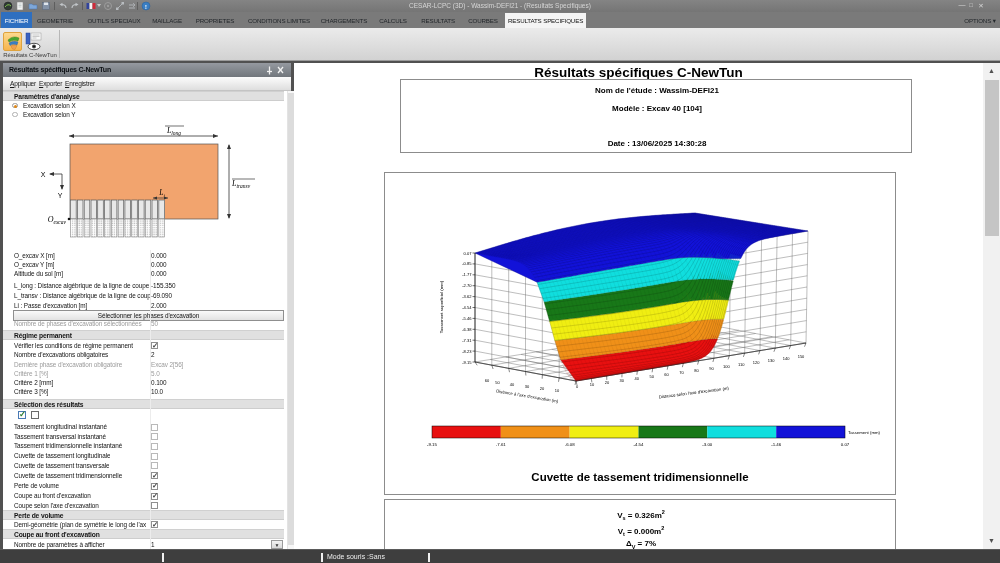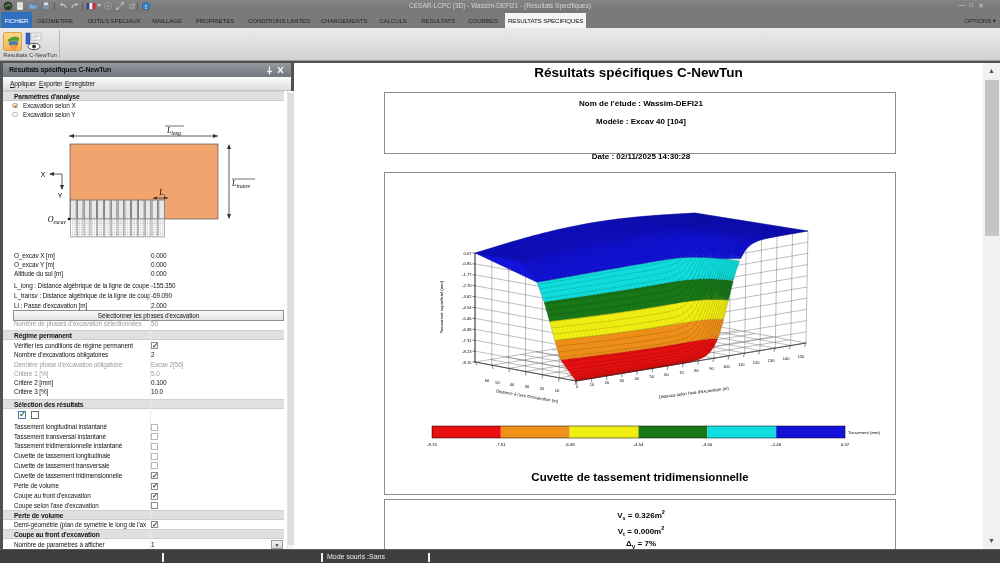--- a/index.html
+++ b/index.html
@@ -24,21 +24,21 @@
 .cb { position:absolute; width:7px; height:7px; background:#fff; border:1px solid #8f8f8f; }
 .cb.dis { border-color:#b9b9b9; }
 .cb .k { position:absolute; left:0px; top:-2.5px; font-size:7.5px; color:#444; font-weight:bold; }
 .colline { position:absolute; left:147px; width:1px; background:#ececec; }
 #pscroll { left:284px; top:28px; width:7px; height:458px; background:#f6f6f6; border-left:1px solid #e3e3e3; }
 #pthumb { left:285px; top:30px; width:6px; height:452px; background:#dcdcdc; }
 
 #doc { left:294px; top:63px; width:689px; height:486px; background:#fff; }
 #doctitle { left:0; top:2px; width:689px; text-align:center; font-size:13.5px; font-weight:bold; color:#000; }
 .repbox { position:absolute; left:90px; width:512px; border:1px solid #8c8c8c; background:#fff; }
-#infobox { top:29px; height:62px; }
+#infobox { top:16px; height:74px;margin-left:16px; }
 .infoline { position:absolute; left:0; width:512px; text-align:center; font-size:8px; font-weight:bold; color:#000; }
 #chartbox { top:109px; height:323px; }
 #vbox { top:436px; height:60px; border-bottom:none; }
 .vline { position:absolute; left:0; width:512px; text-align:center; font-size:8px; font-weight:bold; color:#000; }
 sup.s { font-size:5.5px; vertical-align:super; }
 sub.s { font-size:5.5px; vertical-align:sub; }
 
 #dscroll { left:983px; top:63px; width:17px; height:486px; background:#f1f1f1; }
 .sbtn { position:absolute; left:0; width:17px; height:16px; color:#505050; font-size:7px; text-align:center; line-height:16px; }
 #dthumb { left:1.5px; top:17px; width:14px; height:156px; background:#c5c5c5; }
@@ -349,21 +349,21 @@
     </div>
     <div class="abs" id="pscroll"></div>
     <div class="abs" id="pthumb"></div>
   </div>
 
   <div class="abs" id="doc">
     <div class="abs" id="doctitle">Résultats spécifiques C-NewTun</div>
     <div class="repbox" id="infobox">
       <div class="infoline" style="top:6px">Nom de l'étude : Wassim-DEFI21</div>
       <div class="infoline" style="top:24px">Modèle : Excav 40 [104]</div>
-      <div class="infoline" style="top:59px">Date : 02/11/2025 14:30:28</div>
+      <div class="infoline" style="top:59px">Date : 13/06/2025 14:30:28</div>
     </div>
     <div class="repbox" id="chartbox">
       <svg width="511" height="321" viewBox="0 0 511 321" style="position:absolute;left:0;top:0">
 <line x1="191.0" y1="208.0" x2="191.0" y2="98.0" stroke="#5a5a5a" stroke-width="0.4"></line>
 <line x1="174.2" y1="204.8" x2="174.2" y2="95.0" stroke="#5a5a5a" stroke-width="0.4"></line>
 <line x1="157.3" y1="201.7" x2="157.3" y2="92.0" stroke="#5a5a5a" stroke-width="0.4"></line>
 <line x1="140.5" y1="198.5" x2="140.5" y2="89.0" stroke="#5a5a5a" stroke-width="0.4"></line>
 <line x1="123.7" y1="195.3" x2="123.7" y2="86.0" stroke="#5a5a5a" stroke-width="0.4"></line>
 <line x1="106.8" y1="192.2" x2="106.8" y2="83.0" stroke="#5a5a5a" stroke-width="0.4"></line>
 <line x1="90.0" y1="189.0" x2="90.0" y2="80.0" stroke="#5a5a5a" stroke-width="0.4"></line>

